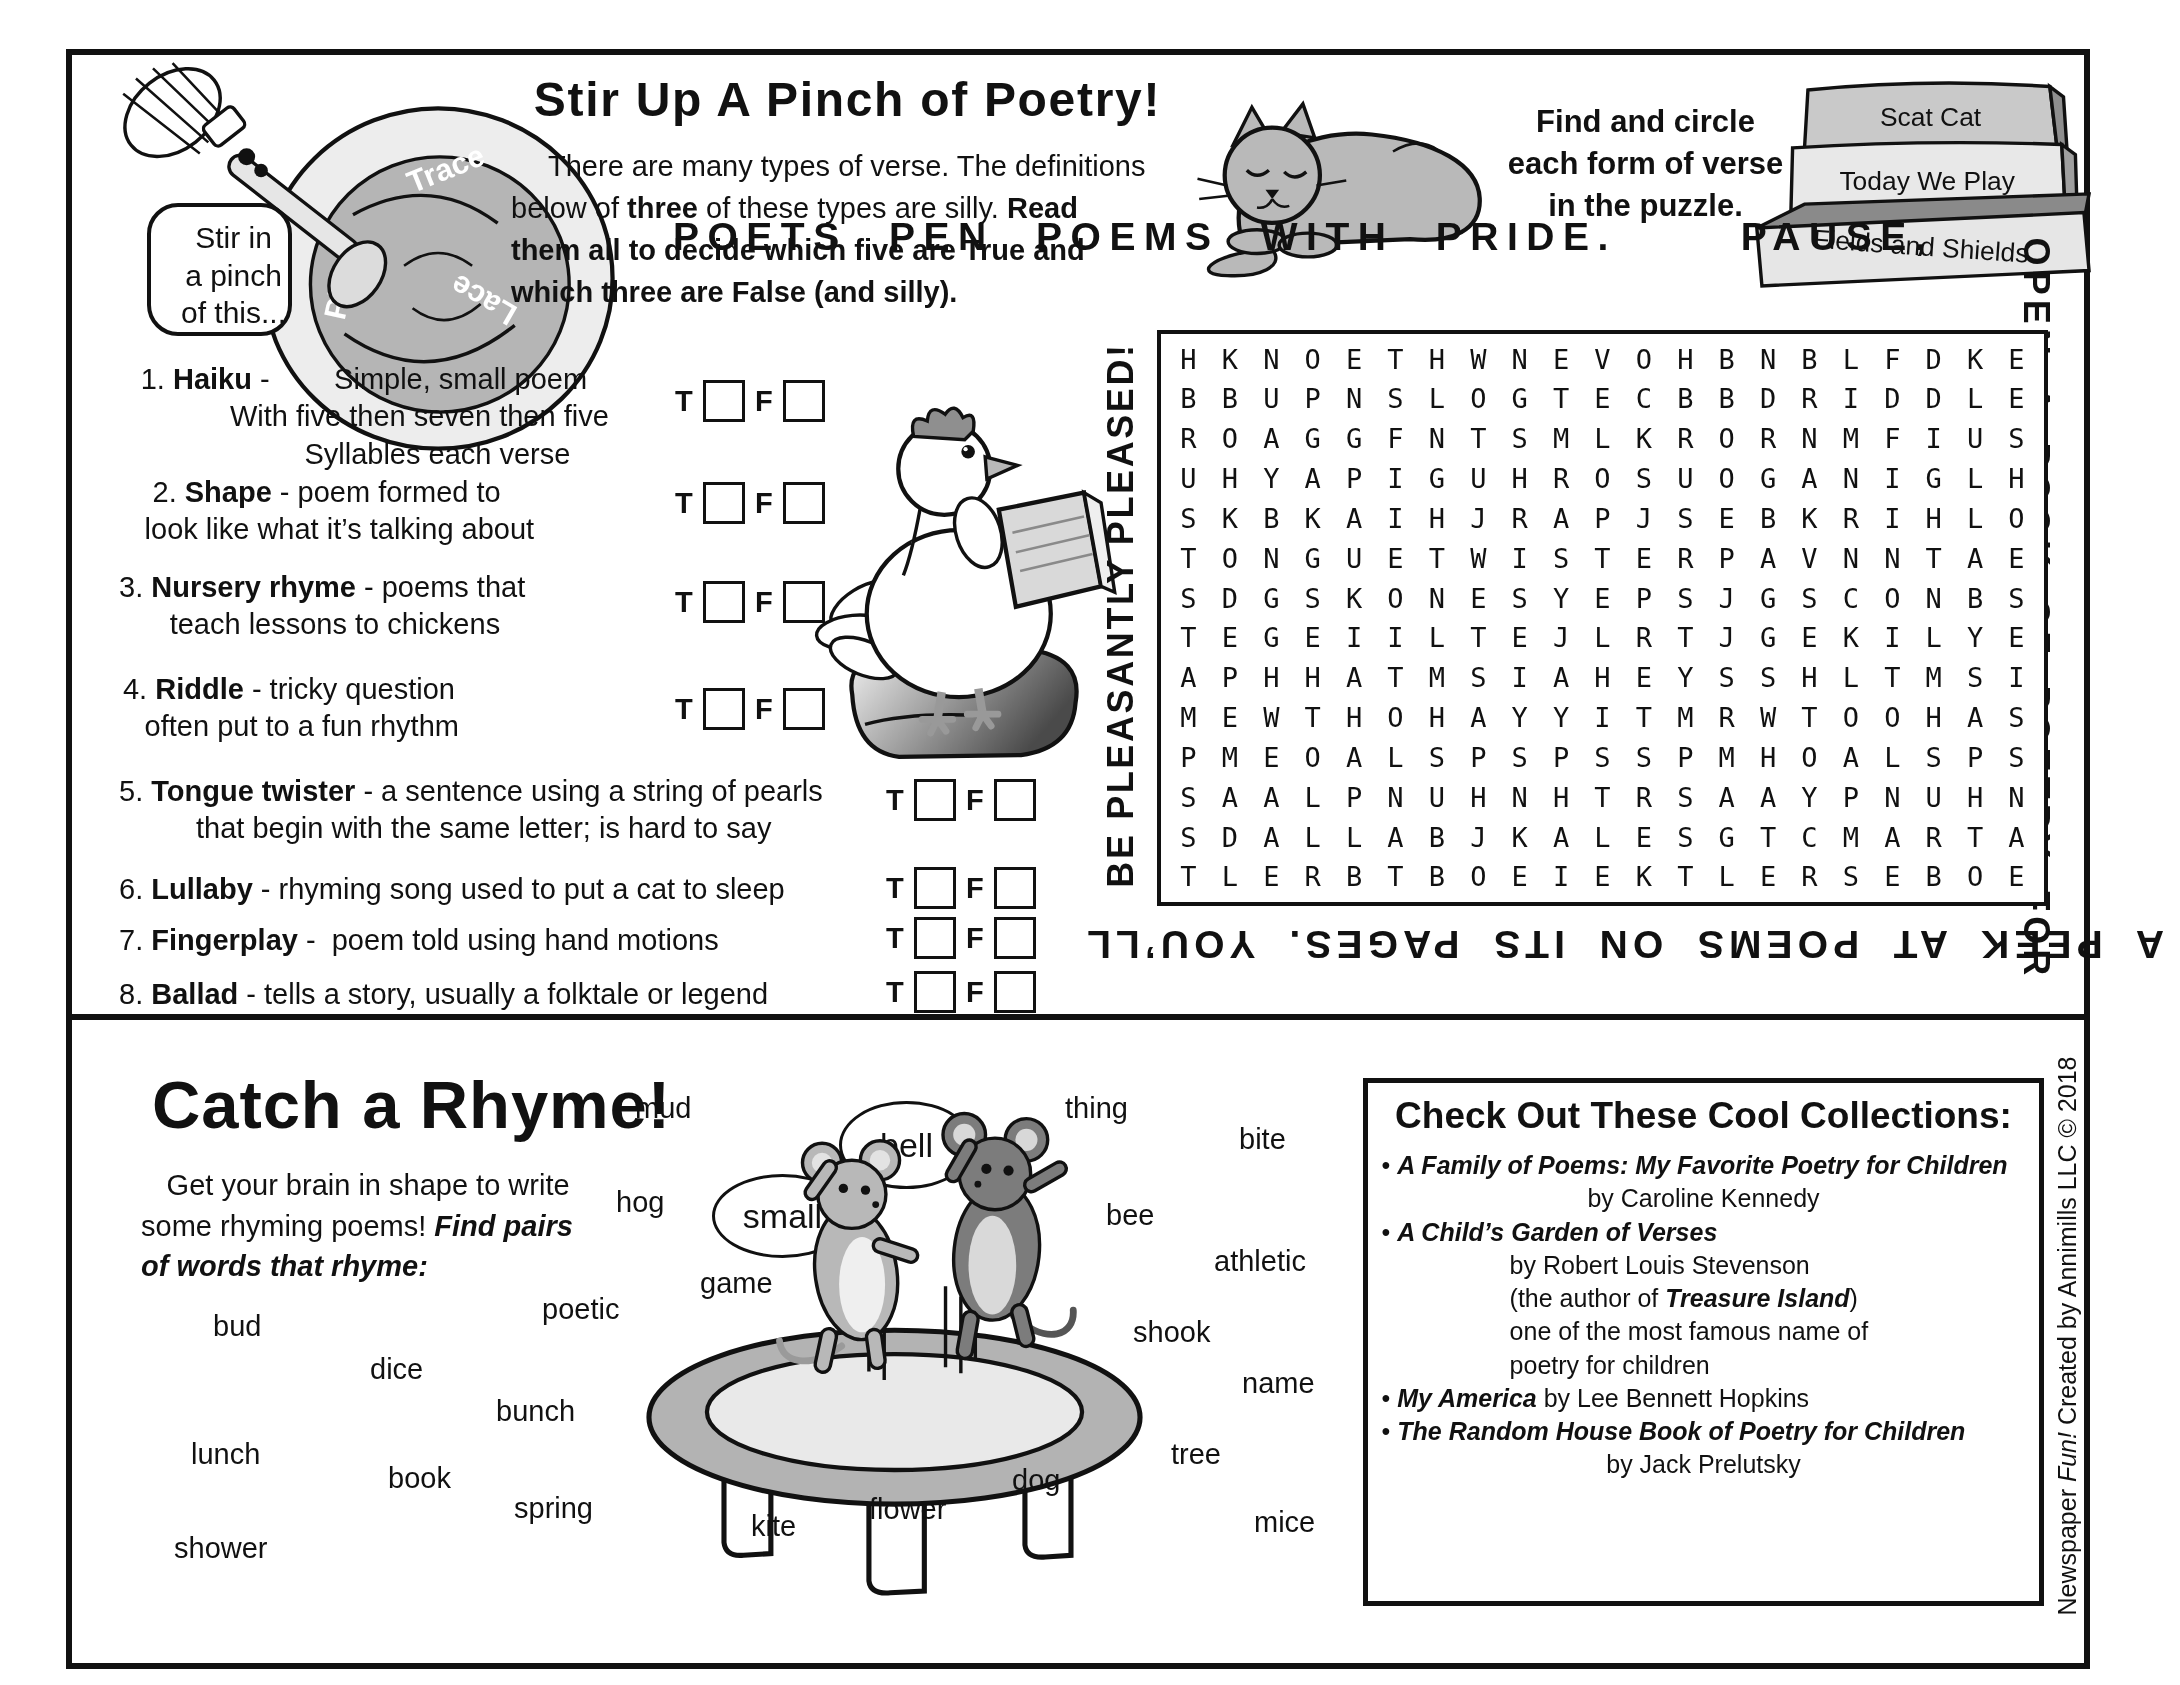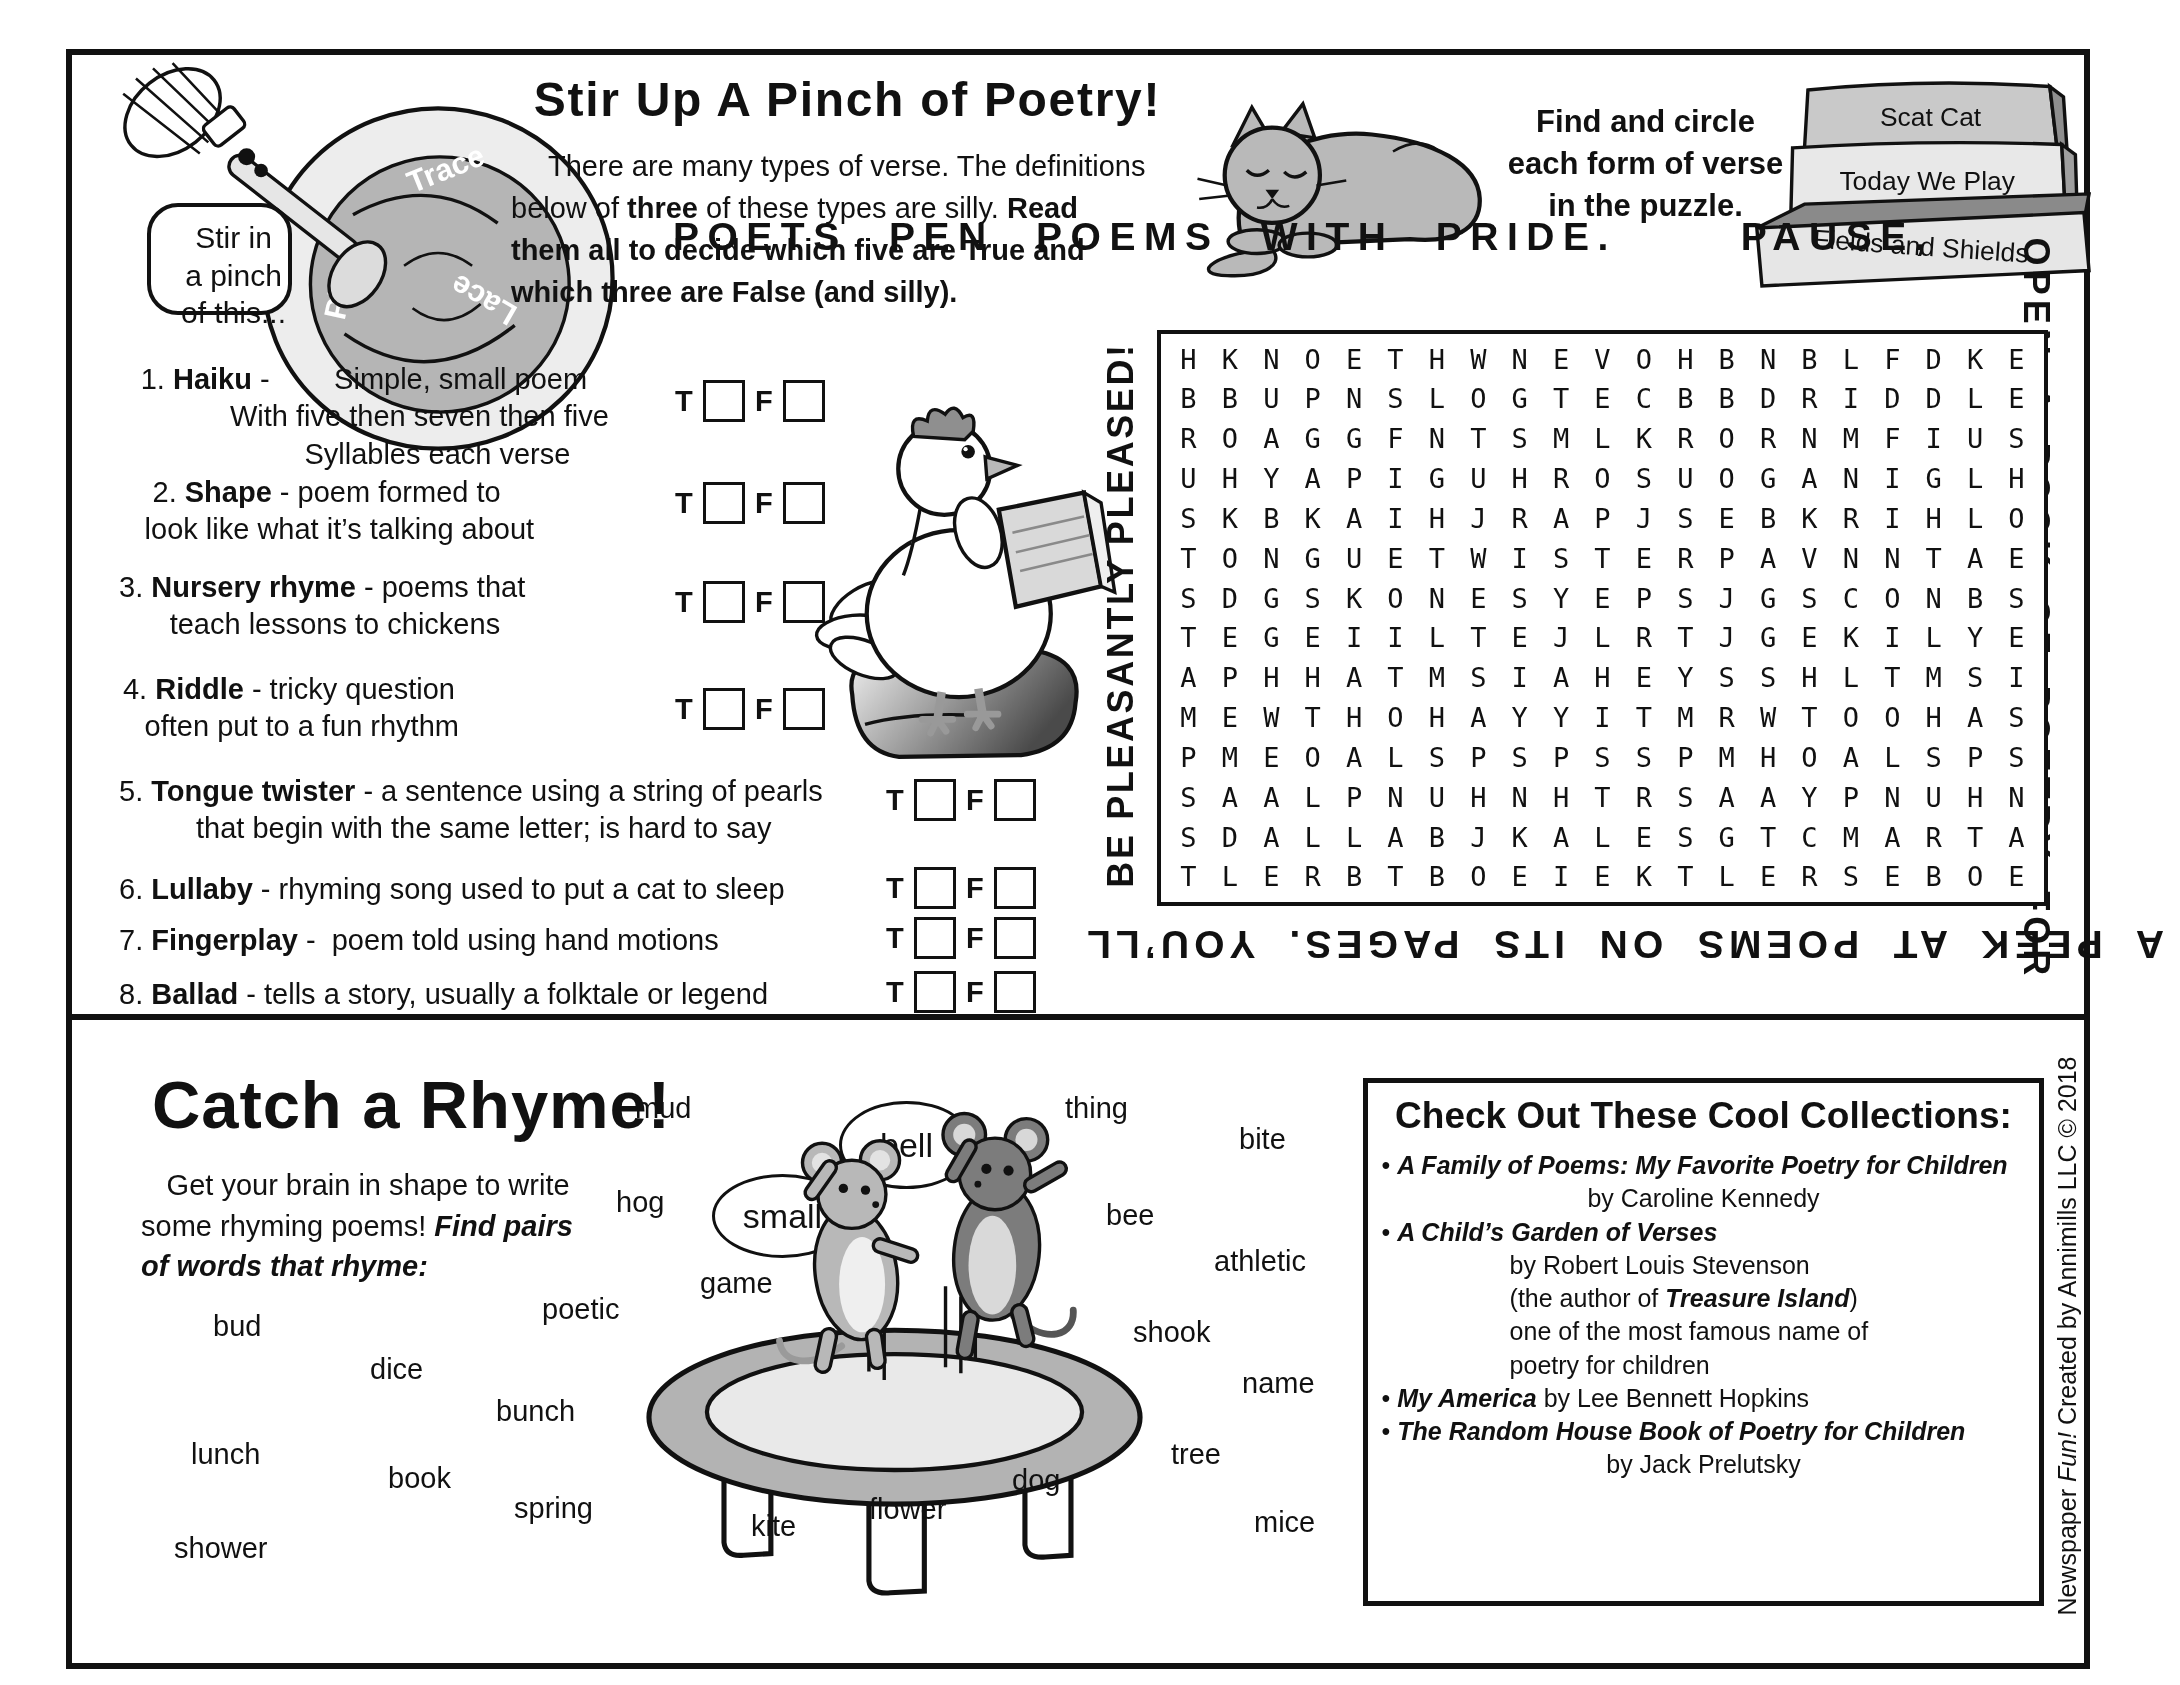--- a/index.html
+++ b/index.html
@@ -10,21 +10,21 @@
   .i{font-style:italic;}
   .outer-border{left:66px;top:49px;width:2012px;height:1608px;border:6px solid #111;}
   .divider{left:66px;top:1014px;width:2024px;height:6px;background:#111;}
   .line{white-space:pre;}
   
   .main-title{left:511px;top:72px;width:673px;text-align:center;font-size:48px;font-weight:bold;letter-spacing:1.7px;}
   .intro{left:511px;top:145px;width:673px;font-size:29px;line-height:1.45;}
   .verse-item{position:absolute;font-size:29px;line-height:1.29;text-align:center;}
   .tf{position:absolute;display:flex;align-items:center;gap:10.2px;font-size:29px;font-weight:bold;}
   .tf .box{width:36px;height:36px;border:3.4px solid #111;background:#fff;}
-  .stir-bubble{left:147px;top:203px;width:145px;height:112px;border:4.3px solid #111;border-radius:31px;
+  .stir-bubble{left:147px;top:203px;width:145px;height:133px;border:4.3px solid #111;border-radius:31px;
                background:#fff;text-align:center;font-size:30px;line-height:1.25;padding-top:12px;box-sizing:border-box;padding-left:28px;}
   .stir-bubble .line{white-space:pre;}
   .find-circle{left:1492px;top:101px;width:307px;text-align:center;font-size:31px;font-weight:bold;
                line-height:1.35;white-space:pre-line;}
   .ws-caption-top{left:673px;top:215px;font-size:39px;font-weight:bold;letter-spacing:8.5px;word-spacing:22px;white-space:pre;}
   .vtext{position:absolute;font-weight:bold;white-space:pre;transform-origin:center;}
   .vt-left{left:1121px;top:615px;font-size:36px;letter-spacing:2.6px;transform:translate(-50%,-50%) rotate(-90deg);}
   .vt-right{left:2036px;top:609px;font-size:36px;letter-spacing:5.1px;word-spacing:12px;transform:translate(-50%,-50%) rotate(90deg);}
   .vt-bottom{left:1623px;top:944px;font-size:39px;letter-spacing:5.1px;word-spacing:13.6px;transform:translate(-50%,-50%) rotate(180deg);}
   .ws-box{left:1157px;top:330px;width:891px;height:576px;border:4.3px solid #111;box-sizing:border-box;

